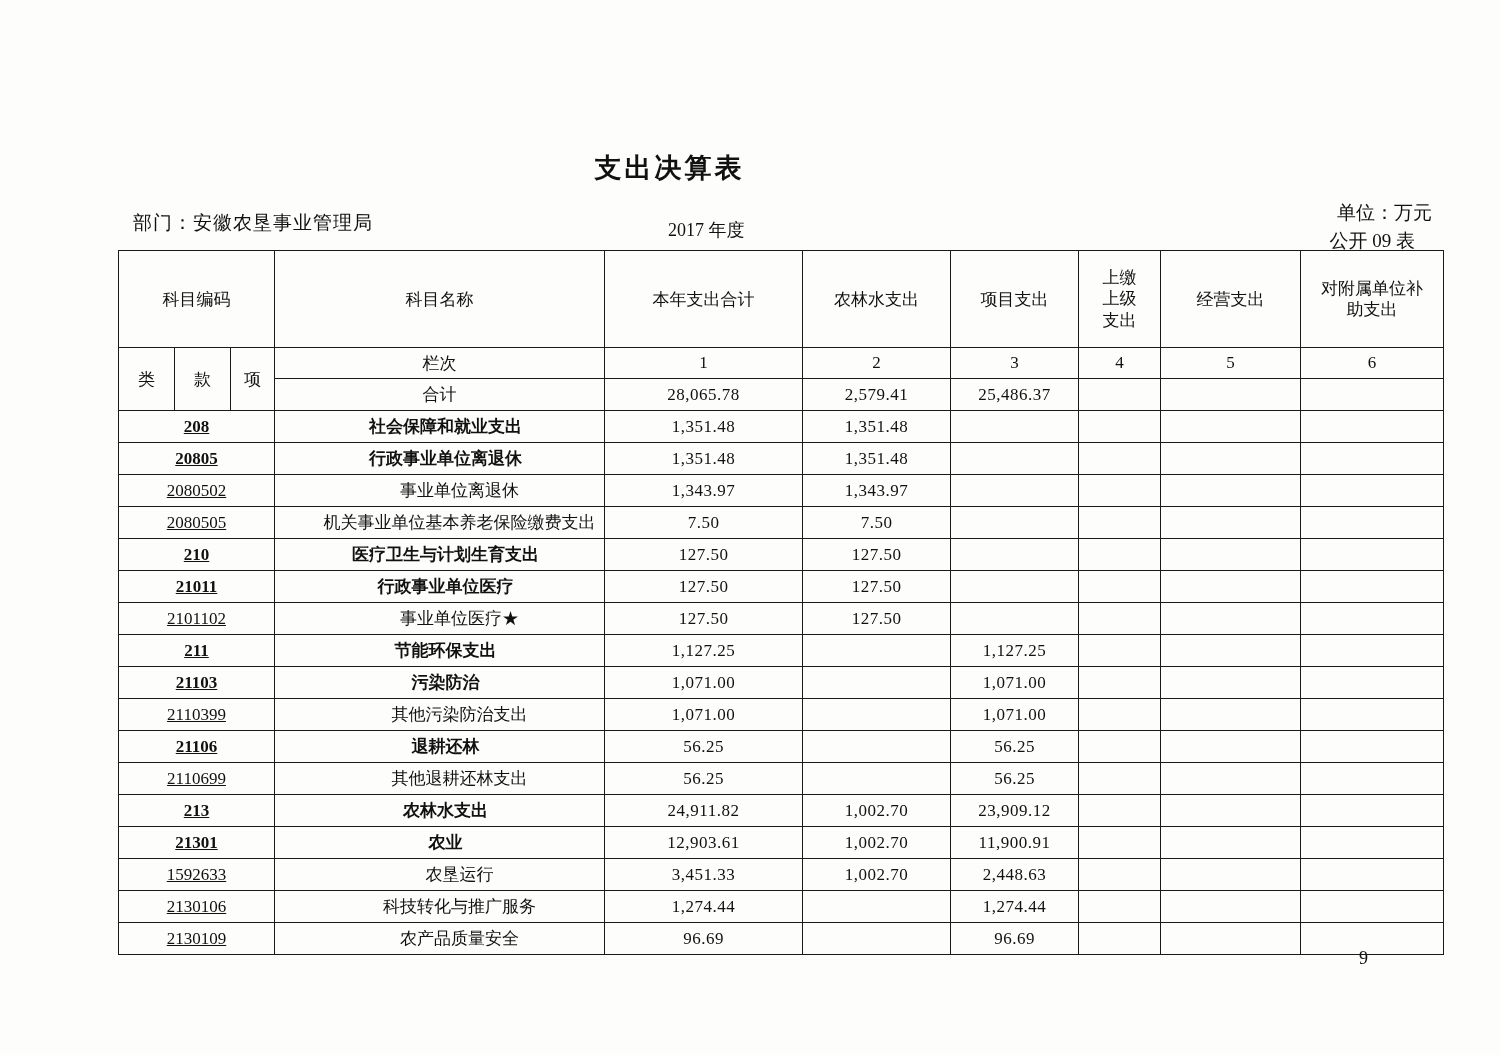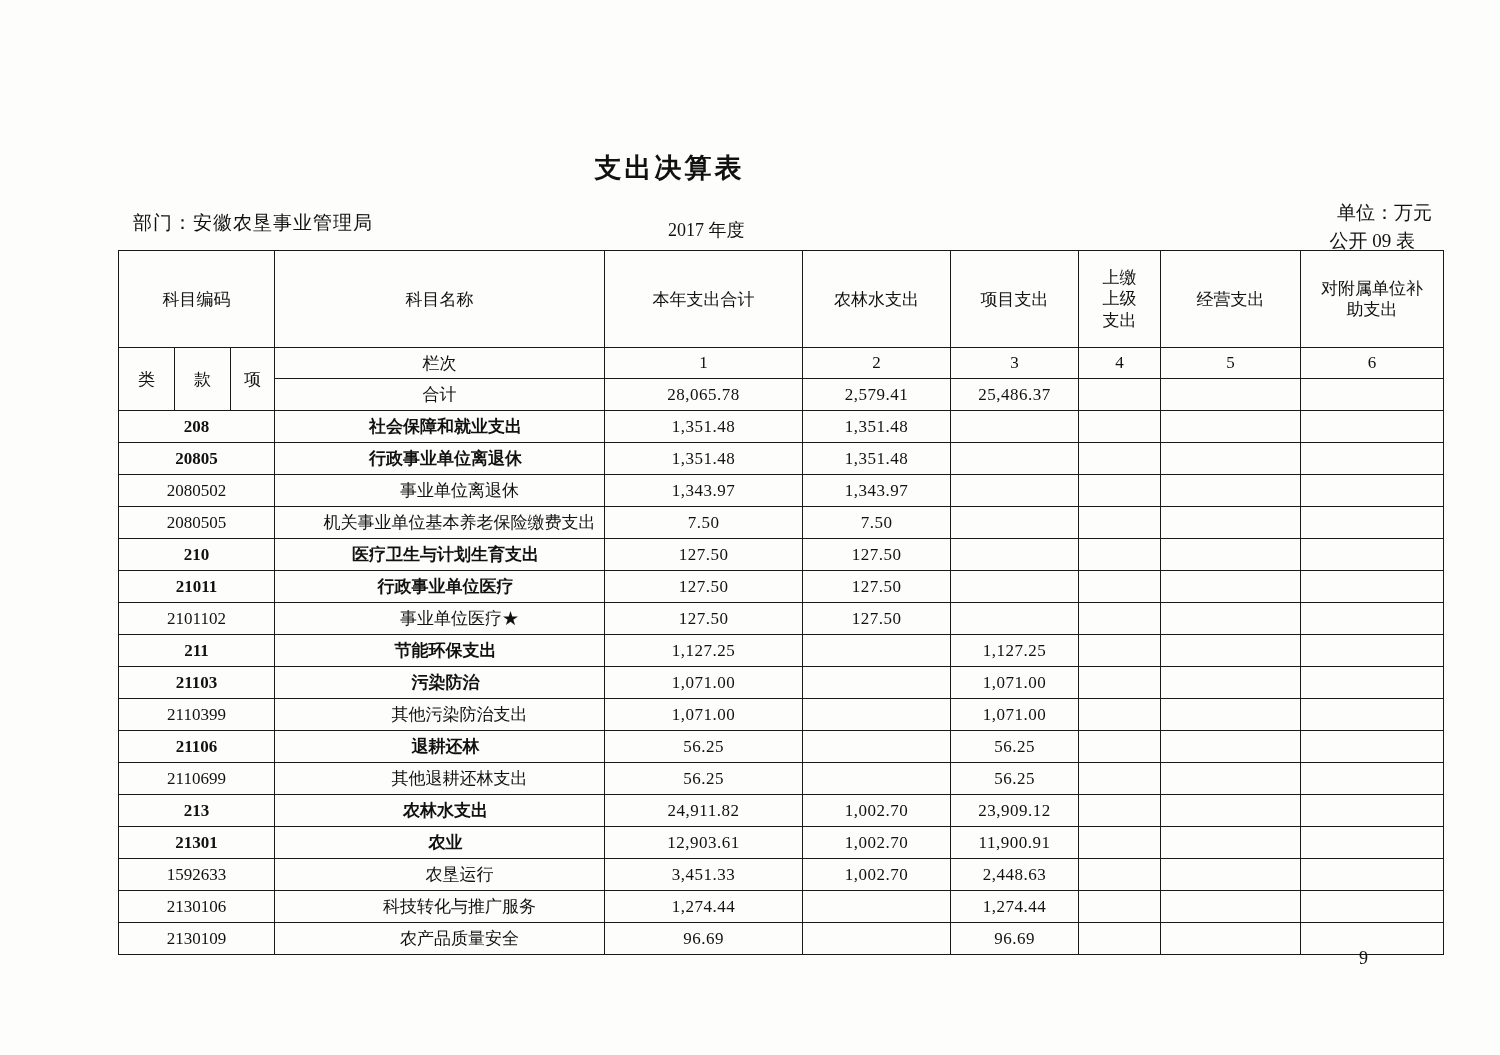--- a/index.html
+++ b/index.html
@@ -97,20 +97,21 @@
     padding-right: 34px;
     font-size: 18px;
     letter-spacing: 0.5px;
     height: 31px;
   }
   td.code {
     text-align: left;
     padding-left: 12px;
     font-size: 17px;
     height: 31px;
+    text-decoration: underline;
   }
   td.code.bold { font-weight: bold; }
   td.name {
     text-align: left;
     font-size: 18px;
     height: 31px;
   }
   td.name.lvl1 { padding-left: 12px; font-weight: bold; }
   td.name.lvl2 { padding-left: 12px; font-weight: bold; margin-left: 39px; }
   td.name.lvl3 { padding-left: 40px; }

